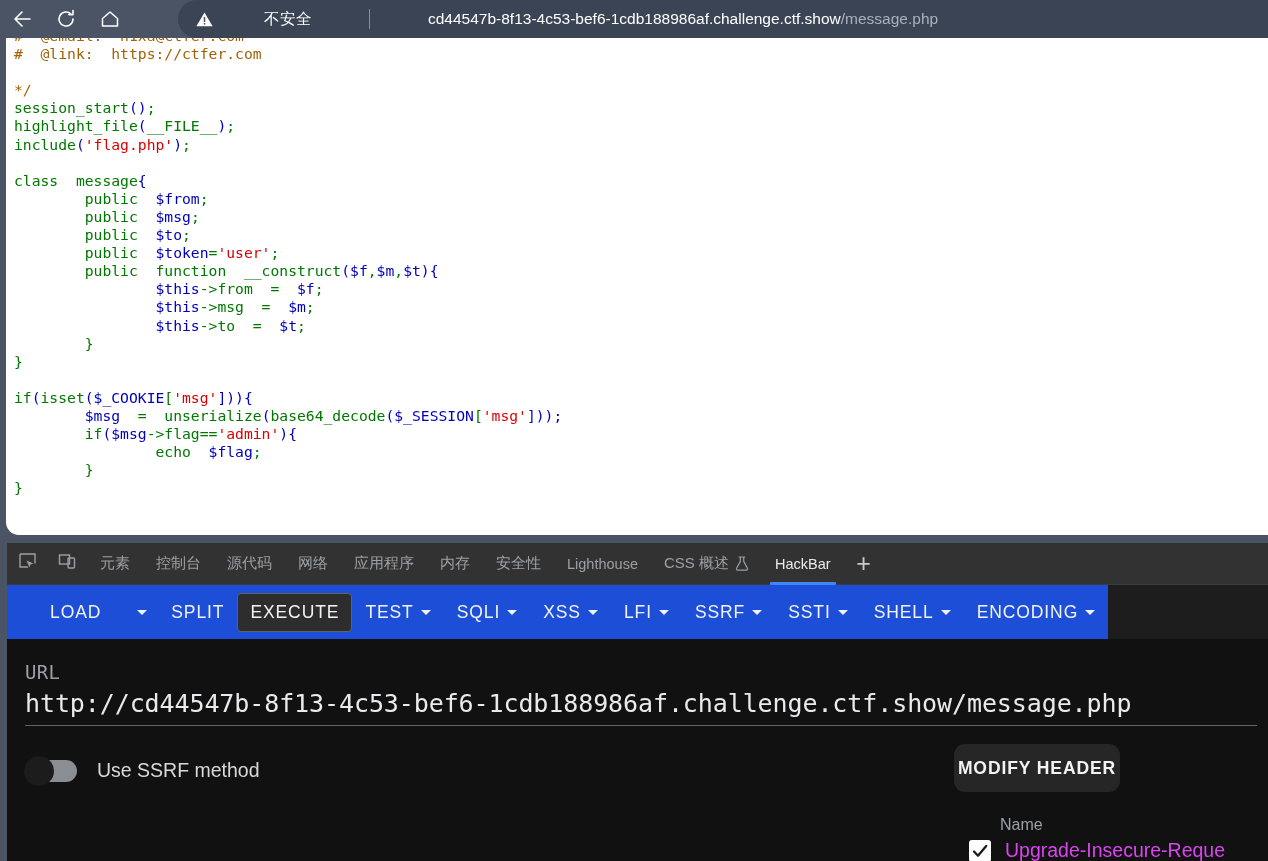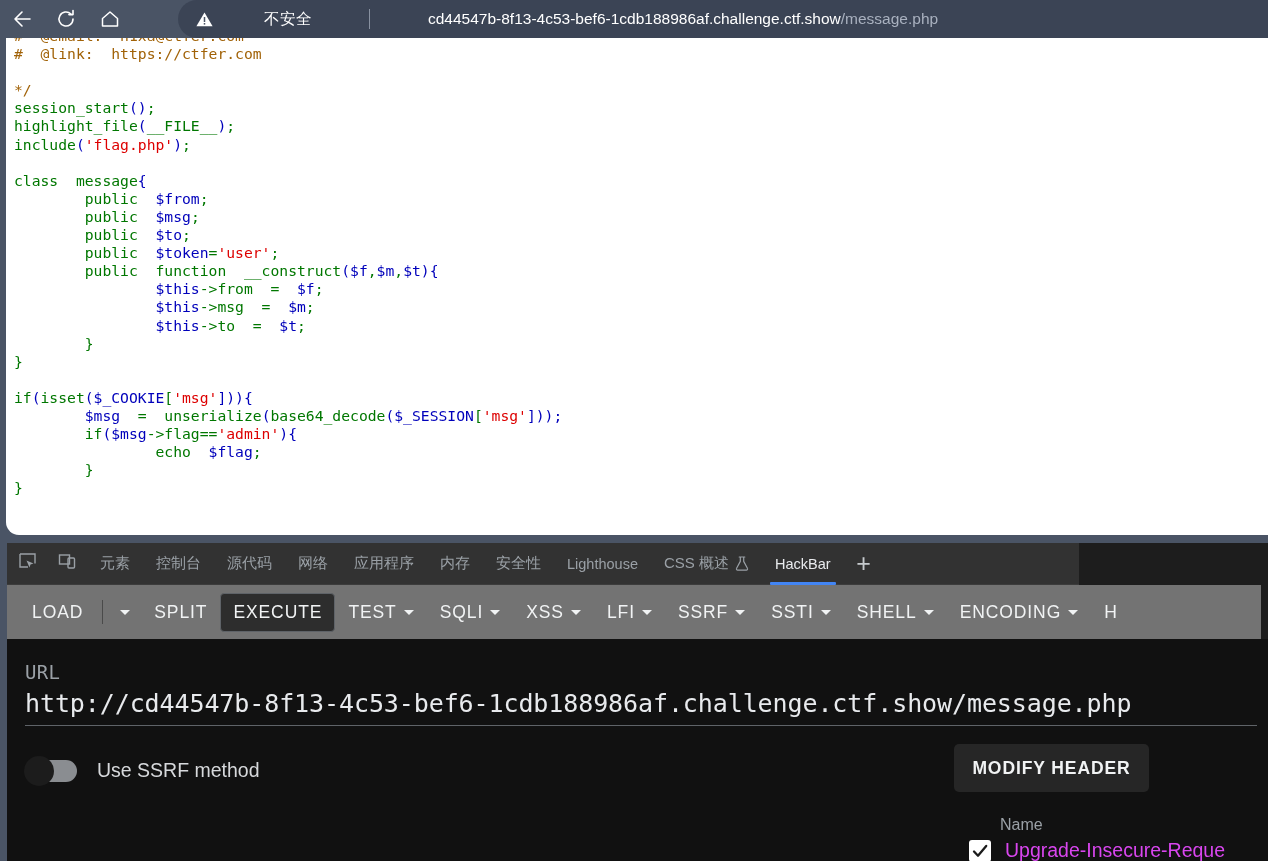--- a/index.html
+++ b/index.html
@@ -60,21 +60,21 @@
 
   
   .devtools{
     position:absolute; left:0; top:543px; width:1268px; height:318px;
     background:#1d1d1d;
   }
   .dt-leftedge{
     position:absolute; left:0; top:0; width:7px; height:318px; background:#4a5465;
   }
   .dt-tabbar{
-    position:absolute; left:7px; top:0; width:1072px; height:42px;
+    position:absolute; left:7px; top:0; width:1261px; height:42px;
     background:#323232; display:flex; align-items:center;
     border-bottom:1px solid #3c3c3c;
   }
   .dt-iconbtn{
     width:40px; height:42px; display:flex; align-items:center; justify-content:center;
     color:#9aa0a6;
   }
   .dt-tab{
     height:42px; display:flex; align-items:center; gap:6px;
     padding:0 13px; color:#9aa0a6; font-size:14.5px; white-space:nowrap;
@@ -86,23 +86,23 @@
     content:""; position:absolute; left:8px; right:8px; bottom:0;
     height:3px; background:#4285f4; border-radius:1px;
   }
   .dt-plus{
     width:40px; height:42px; display:flex; align-items:center; justify-content:center;
     color:#c6cacd; font-size:25px; font-weight:300; line-height:1;
   }
 
   
   .hb-toolbar{
-    position:absolute; left:7px; top:42px; width:1254px; height:54px;
-    background:#737373; display:flex; align-items:center;
-    padding-left:12px; overflow:hidden;
+    position:absolute; left:7px; top:42px; width:1101px; height:54px;
+    background:#1d4ed8; display:flex; align-items:center;
+    padding-left:30px; overflow:hidden;
   }
   .hb-btn{
     color:#f1f3f4; font-size:17.5px; font-weight:500; letter-spacing:0.9px;
     display:flex; align-items:center; gap:7px;
     padding:8px 12px; white-space:nowrap; border-radius:4px;
     border:1px solid transparent;
   }
   .hb-btn.focused{
     border:1px solid #5f6368; background:#2d2d2d;
   }
@@ -144,22 +144,22 @@
     position:relative; flex:0 0 auto;
   }
   .switch .knob{
     position:absolute; left:-1px; top:-4px; width:30px; height:30px;
     border-radius:50%; background:#1c1c1c;
   }
   .post-label{ color:#d7d9dc; font-size:19.5px; }
 
   
   .mod-btn{
-    position:absolute; left:947px; top:105px; width:195px; height:48px;
-    background:#262626; border-radius:5px;
+    position:absolute; left:947px; top:105px; width:166px; height:48px;
+    background:#262626; border-radius:11px;
     display:flex; align-items:center; justify-content:center;
     color:#f1f3f4; font-size:17.5px; font-weight:bold; letter-spacing:0.9px;
   }
   .hdr-name{
     position:absolute; left:993px; top:177px;
     color:#9aa0a6; font-size:16px;
   }
   .hdr-row{
     position:absolute; left:962px; top:200px;
     display:flex; align-items:center; gap:14px;

